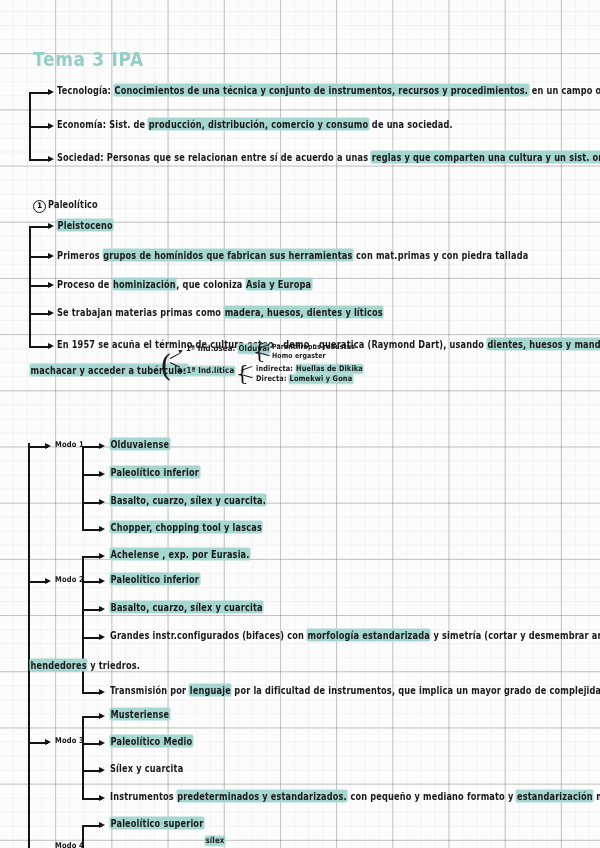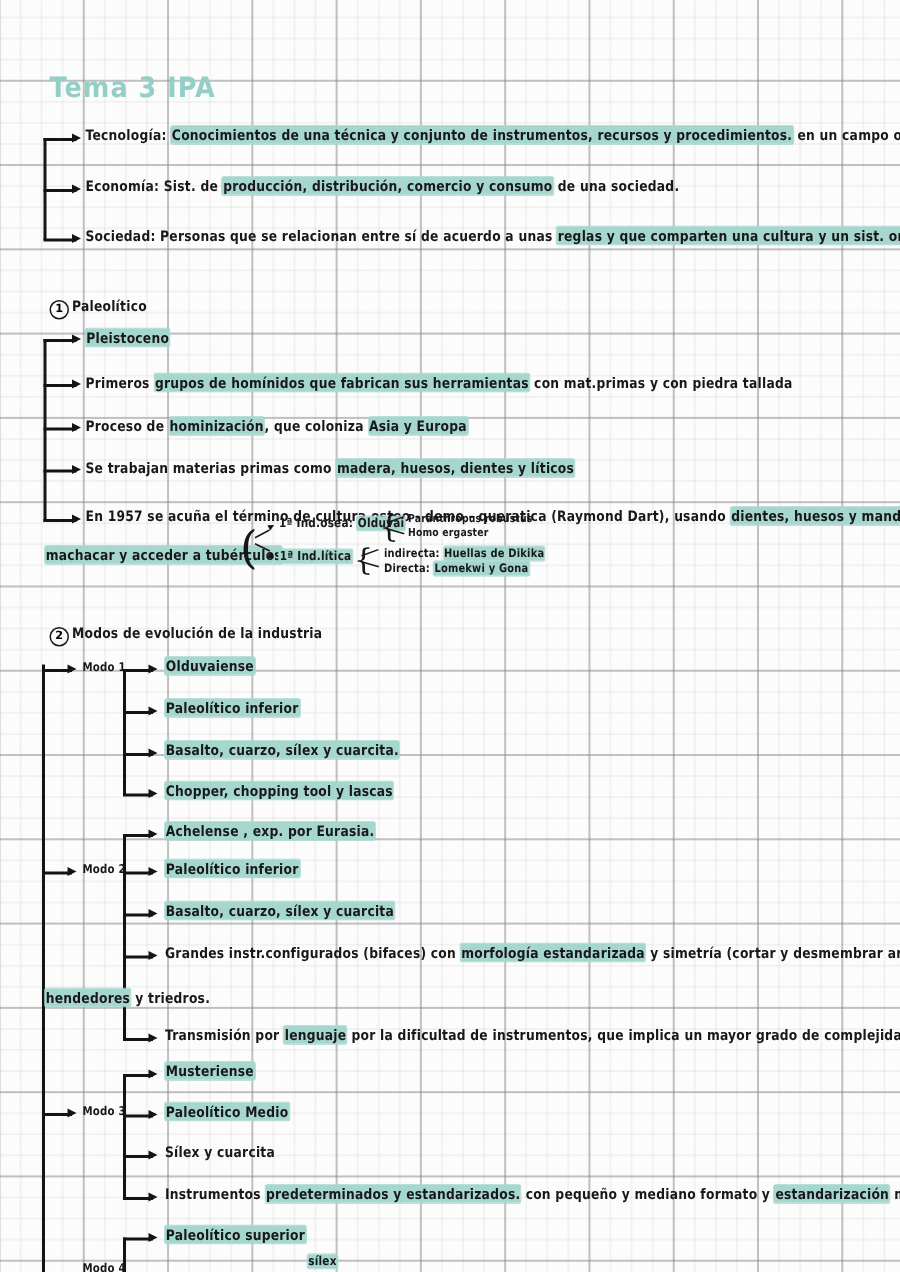--- a/index.html
+++ b/index.html
@@ -191,23 +191,20 @@
   <div class="diag" style="left:241px;top:370px;width:12px;transform:rotate(-20deg);"></div>
   <div class="diag" style="left:241px;top:374px;width:12px;transform:rotate(16deg);"></div>
 
   <div class="abs hw tiny" style="left:256px;top:366px;font-size:6.6px;">
     <span>indirecta: </span><span class="hl">Huellas de Dikika</span>
   </div>
   <div class="abs hw tiny" style="left:256px;top:376px;font-size:6.6px;">
     <span>Directa: </span><span class="hl">Lomekwi y Gona</span>
   </div>
 
-  <div class="abs" style="left:33px;top:410px;">
-    <span class="circ">2</span><span class="hw" style="display:inline-block;">Modos de evolución de la industria</span>
-  </div>
 
   <div class="vline" style="left:28px;top:443px;height:405px;"></div>
 
   <div class="hline" style="left:28px;top:446px;width:20px;"></div>
   <div class="arw" style="left:45px;top:443px;"></div>
   <div class="abs hw" style="left:55px;top:442px;font-size:6.8px;">Modo 1</div>
 
   <div class="vline" style="left:82px;top:446px;height:84px;"></div>
   <div class="hline" style="left:82px;top:446px;width:20px;"></div>
   <div class="arw" style="left:99px;top:443px;"></div>

